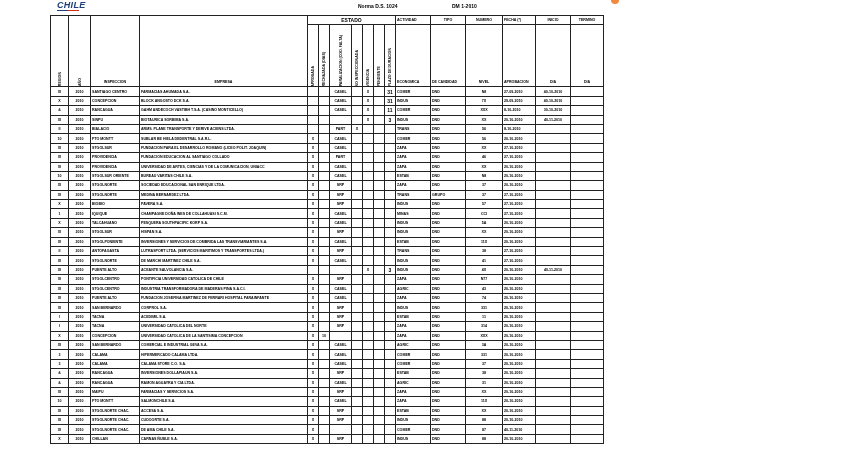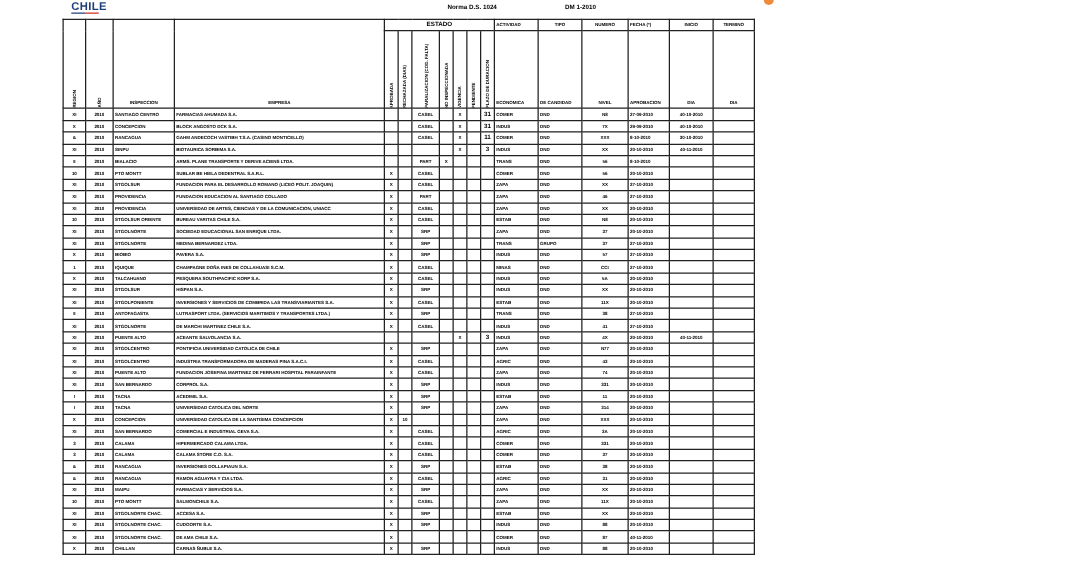--- a/index.html
+++ b/index.html
@@ -1,17 +1,17 @@
 <!DOCTYPE html>
 <html><head>
 <meta charset="utf-8">
 <style>
   html, body { margin:0; padding:0; background:#fff; }
   body { width:860px; height:450px; position:relative; overflow:hidden; font-family:"Liberation Sans", sans-serif; color:#000; }
-  .logo { position:absolute; left:57px; top:0px; font-weight:bold; font-size:9px; color:#1f3f7a; letter-spacing:0.3px; }
+  .logo { position:absolute; left:57px; top:0px; font-weight:bold; font-size:9px; color:#1f3f7a; letter-spacing:0.3px;font-style:italic; }
   .logo .bar { display:block; height:1px; background:linear-gradient(90deg,#1f3f7a 50%,#d52b1e 50%); width:22px; margin-top:0px; }
   .title { position:absolute; top:3px; font-size:5px; font-weight:bold; }
   .t1 { left:358px; }
   .t2 { left:452px; }
   .orange-logo { position:absolute; left:611px; top:0; width:8px; height:4px; background:#f08a3c; border-radius:0 0 4px 4px; }
   table { position:absolute; left:50px; top:15px; border-collapse:collapse; table-layout:fixed; font-size:3.6px; font-weight:bold; }
   td, th { border:0.6px solid #222; padding:0 1px; overflow:hidden; white-space:nowrap; height:8.4px; line-height:8px; }
   th { font-weight:bold; vertical-align:bottom; text-align:center; }
   .vhead { height:60px; position:relative; }
   .vwrap { writing-mode:vertical-rl; transform:rotate(180deg); white-space:nowrap; margin:0 auto; }

